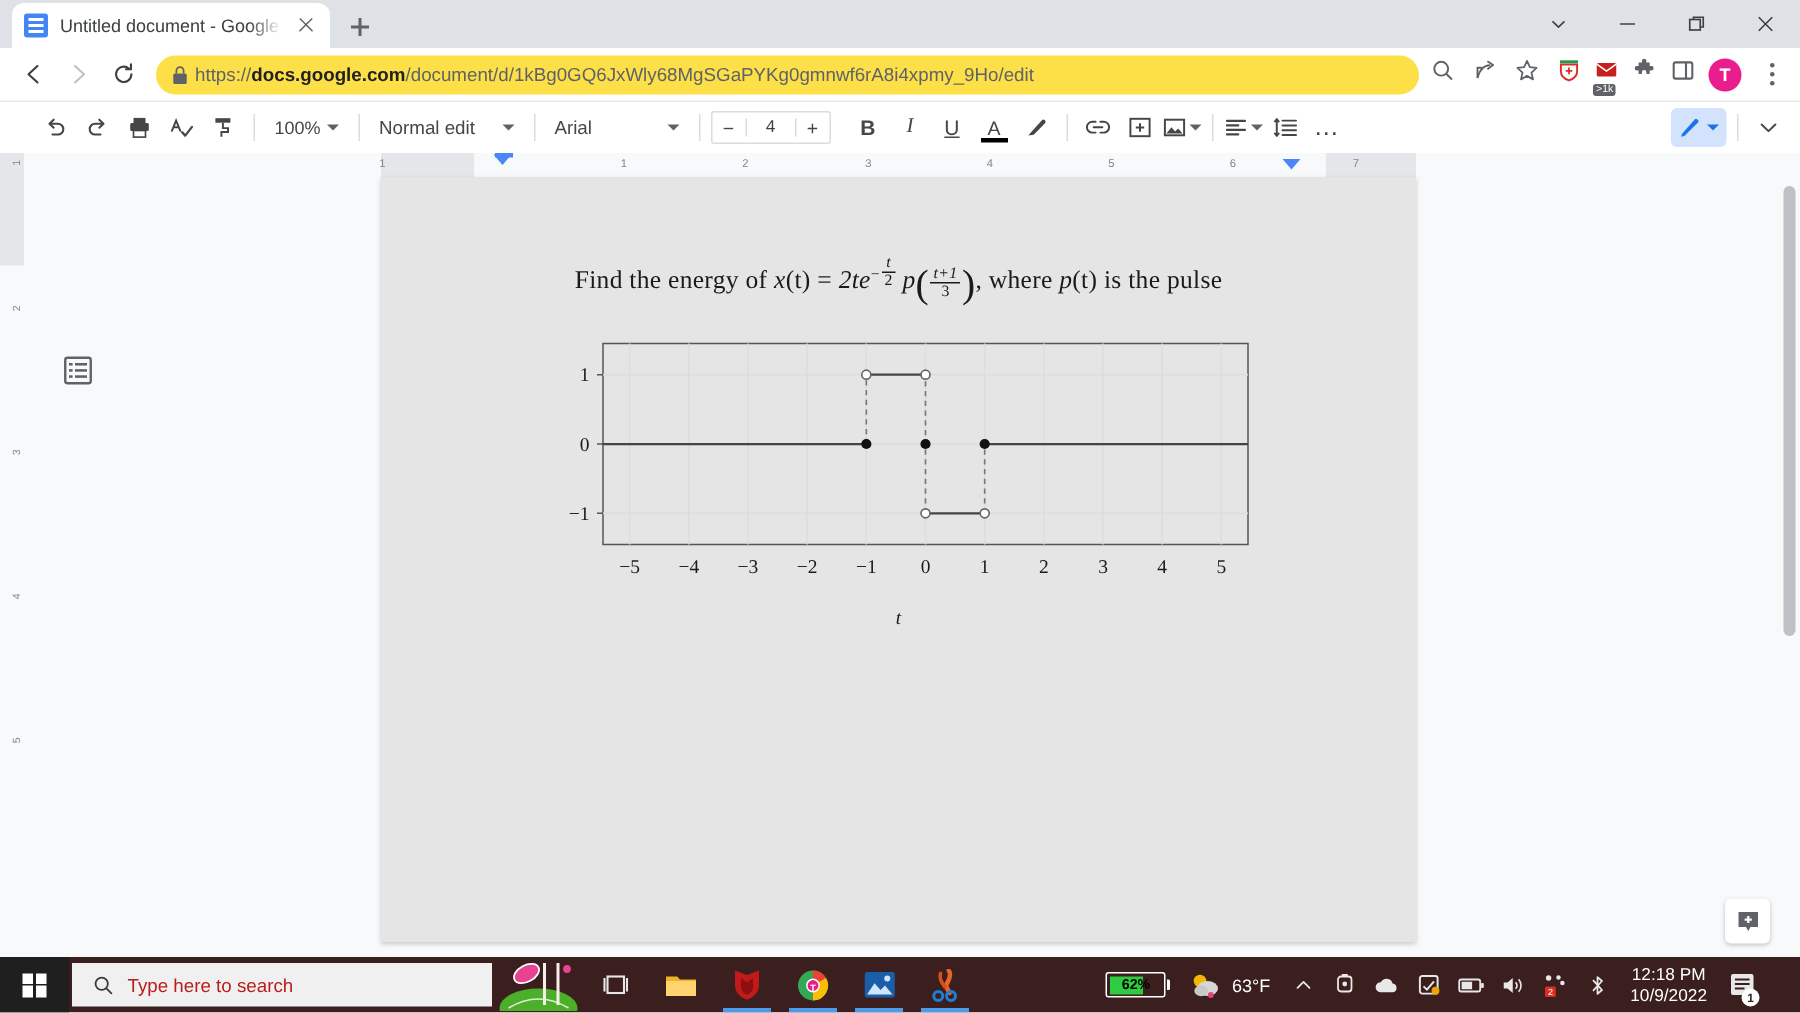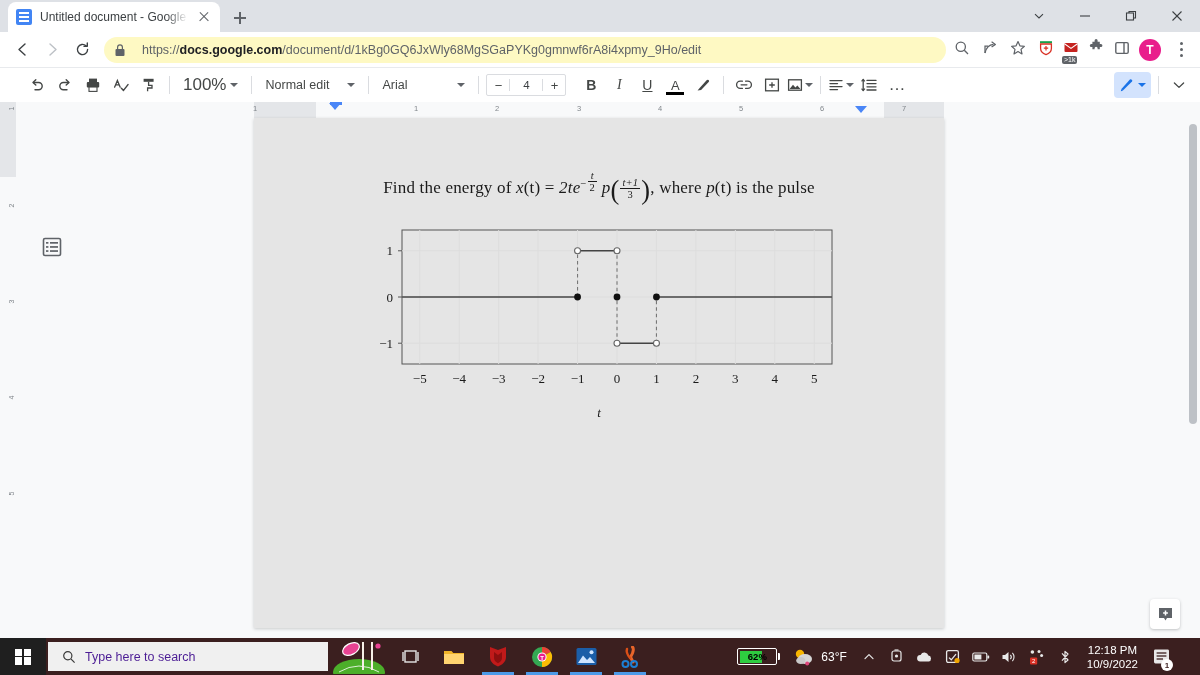--- a/index.html
+++ b/index.html
@@ -54,22 +54,22 @@
   .wc { width:46px; height:32px; display:flex; align-items:center; justify-content:center; cursor:pointer;}
   .wc svg{ display:block; }
 
   
   .omnirow {
     height: 36px; background:#fff; display:flex; align-items:center;
     padding: 0 8px; gap: 2px; border-bottom:1px solid #e8eaed;
   }
   .navbtn{ width:28px; height:28px; display:flex; align-items:center; justify-content:center; cursor:pointer; border-radius:50%;}
   .omnibox{
-    flex:1; height:26px; background:#fef9c3; border-radius:13px;
-    display:flex; align-items:center; padding:0 10px; gap:16px; margin:0 6px;
+    flex:1; height:26px; background:#fde047; border-radius:13px;
+    display:flex; align-items:center; padding:0 10px; gap:4px; margin:0 6px;
     position: relative;
   }
   .url { font-size:12.5px; color:#5f6368; white-space:nowrap; overflow:hidden; flex:1;}
   .url b { color:#202124; font-weight:700;}
   .omni-icons{ display:flex; align-items:center; gap:12px; padding-right:4px;}
   .ext-icons{ display:flex; align-items:center; gap:9px; padding-left:6px;}
   .avatar{
     width:22px;height:22px;border-radius:50%;background:#e91e8c;color:#fff;
     display:flex;align-items:center;justify-content:center;font-size:12px;font-weight:700;
   }
@@ -87,21 +87,21 @@
     height:34px; background:#fff; display:flex; align-items:center; gap:2px;
     padding:0 8px; font-size:12.5px; color:#444746;
   }
   .menusearch{
     width:250px; height:24px; border:1px solid #dadce0; border-radius:3px;
     font-size:12.5px; color:#5f6368; padding:0 8px; display:flex; align-items:center;
     background:#fff;
   }
   .tb-ico{ width:26px;height:26px; display:flex;align-items:center;justify-content:center; cursor:pointer; border-radius:3px; color:#444746;}
   .tb-sep{ width:1px; height:18px; background:#dadce0; margin:0 5px;}
-  .zoomsel{ display:flex; align-items:center; gap:4px; padding:0 6px; height:24px; cursor:pointer; font-size:17px;}
+  .zoomsel{ display:flex; align-items:center; gap:4px; padding:0 6px; height:24px; cursor:pointer; font-size:12px;}
   .stylesel{ display:flex; align-items:center; gap:18px; padding:0 6px; height:24px; cursor:pointer; font-size:12.5px; }
   .fontsel{ display:flex; align-items:center; gap:50px; padding:0 6px; height:24px; cursor:pointer; font-size:12.5px;}
   .caret{ width:0;height:0;border-left:4px solid transparent;border-right:4px solid transparent;border-top:4px solid #5f6368;}
   .fontsize{ display:flex; align-items:center; border:1px solid #dadce0; border-radius:2px; height:22px;}
   .fontsize div{ width:22px; text-align:center; font-size:13px; color:#444746; cursor:pointer;}
   .fontsize .val{ width:34px; border-left:1px solid #dadce0; border-right:1px solid #dadce0; font-size:11.5px; color:#3c4043;}
   .bold{font-weight:700;font-size:14px;} .ital{font-style:italic;font-size:14px;font-family:"Liberation Serif",serif;}
   .undl{font-size:14px;text-decoration:underline;}
   .textcolor{ position:relative; font-size:13px; }
   .textcolor::after{ content:""; position:absolute; left:4px; right:4px; bottom:3px; height:3px; background:#000;}
@@ -165,21 +165,21 @@
 
   
   .taskbar{
     position:absolute; left:0; bottom:0; width:1200px; height:37px;
     background:#3b1f1f; display:flex; align-items:center; color:#fff;
   }
   .startbtn{ width:46px;height:37px; display:flex;align-items:center;justify-content:center; background:#1f1f1f;}
   .winlogo{ width:16px;height:16px; display:grid; grid-template-columns:1fr 1fr; grid-template-rows:1fr 1fr; gap:1.6px;}
   .winlogo div{ background:#fff;}
   .searchbox{
-    width:280px; height:29px; background:#f0f0f0; color:#4c1d95;
+    width:280px; height:29px; background:#f0f0f0; color:#b91c1c;
     display:flex; align-items:center; gap:9px; padding-left:14px; font-size:12.5px;
     margin-left:2px;
   }
   .tb-item{ width:44px; height:37px; display:flex; align-items:center; justify-content:center; position:relative;}
   .tb-item.active::after{ content:""; position:absolute; bottom:0; left:6px; right:6px; height:3px; background:#4c9ae8;}
   .tray{ margin-left:auto; display:flex; align-items:center; gap:0; padding-right:24px;}
   .tray-ico{ width:28px; height:37px; display:flex; align-items:center; justify-content:center;}
   .clock{ font-size:11.5px; line-height:14px; text-align:center; padding:0 8px; }
   .battery{
     border:1.6px solid #fff; border-radius:2px; width:40px; height:17px;

